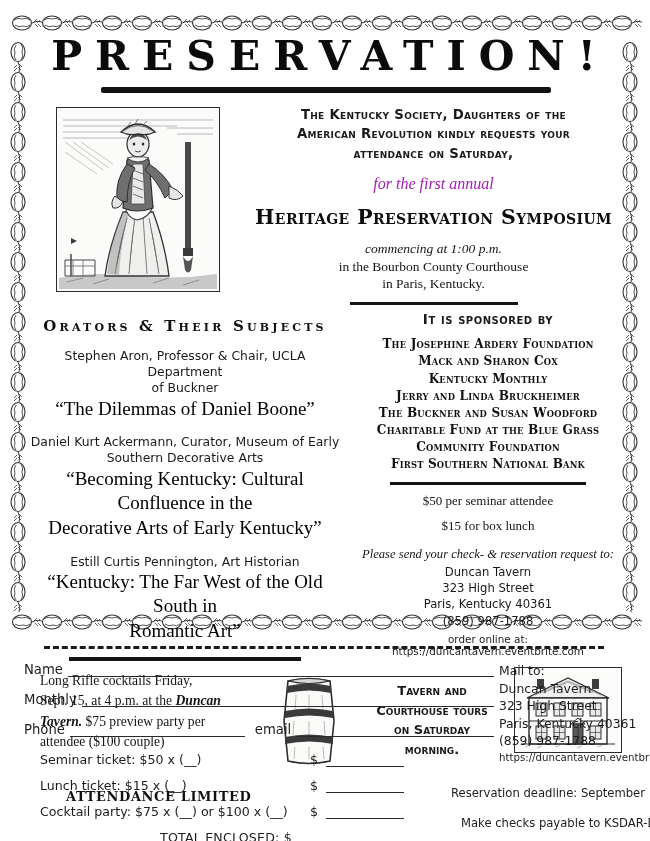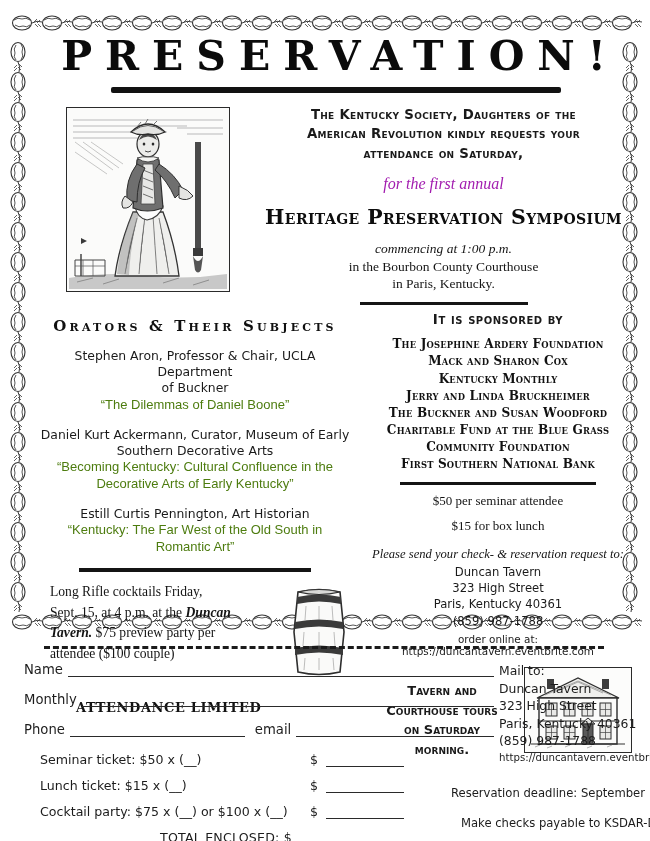--- a/index.html
+++ b/index.html
@@ -30,21 +30,21 @@
     top: 14px;
     width: 634px;
     height: 618px;
     pointer-events: none;
   }
   .border-frame svg { display: block; width: 100%; height: 100%; }
 
   
   .poster {
     position: absolute;
-    left: 40px;
+    left: 30px;
     top: 30px;
     width: 592px;
     height: 590px;
   }
 
   .title {
     text-align: center;
     font-family: "DejaVu Serif", serif;
     font-weight: bold;
     font-size: 41px;
@@ -173,23 +173,23 @@
     text-align: center;
     margin-top: 13px;
     line-height: 1.3;
   }
   .orator .who {
     font-family: "DejaVu Sans", sans-serif;
     font-size: 12.4px;
     color: #1a1a1a;
   }
   .orator .what {
-    font-family: Liberation Sans, sans-serif;
-    font-size: 13px;
-    color: #4d7c0f;
+    font-family: Liberation Serif, serif;
+    font-size: 19px;
+    color: #000000;
   }
 
   .rule-mid {
     height: 4px;
     background: #141414;
     width: 232px;
     margin: 13px auto 0 auto;
   }
 
   .cocktail-row {

